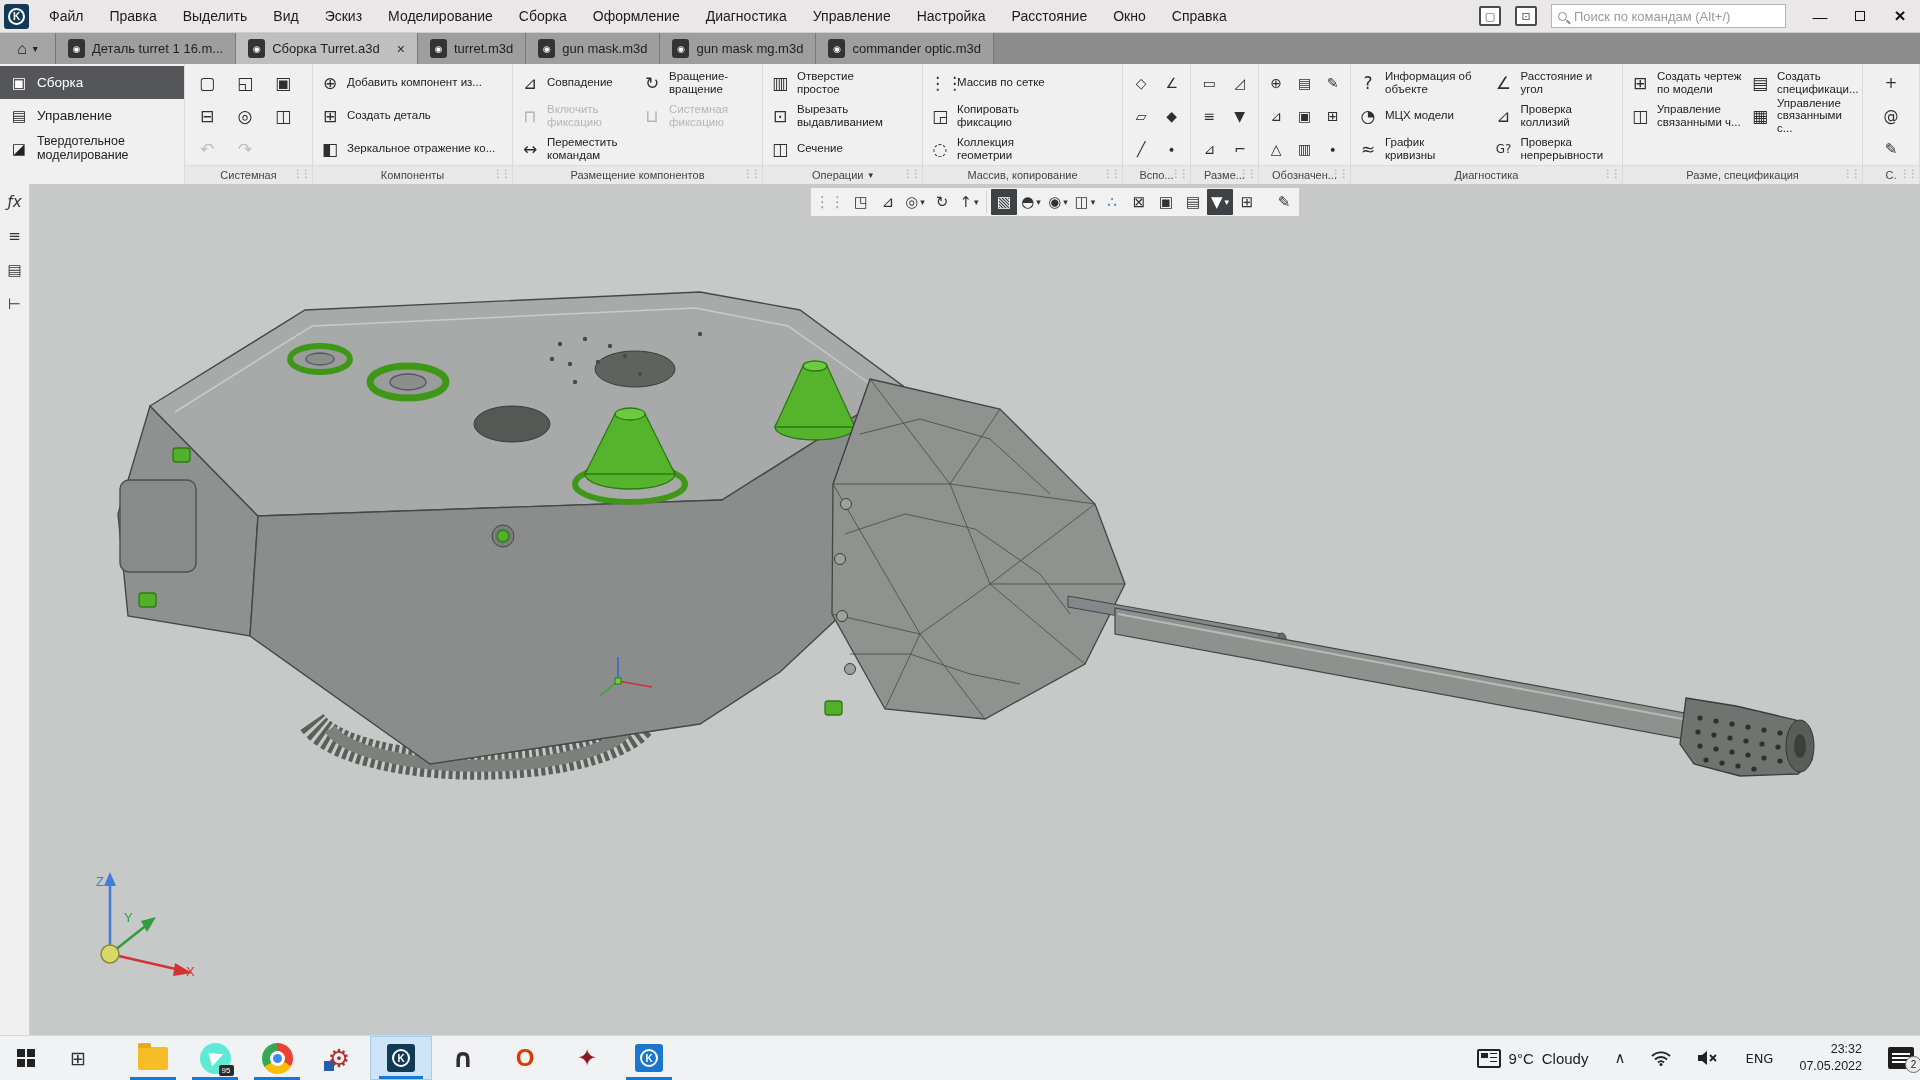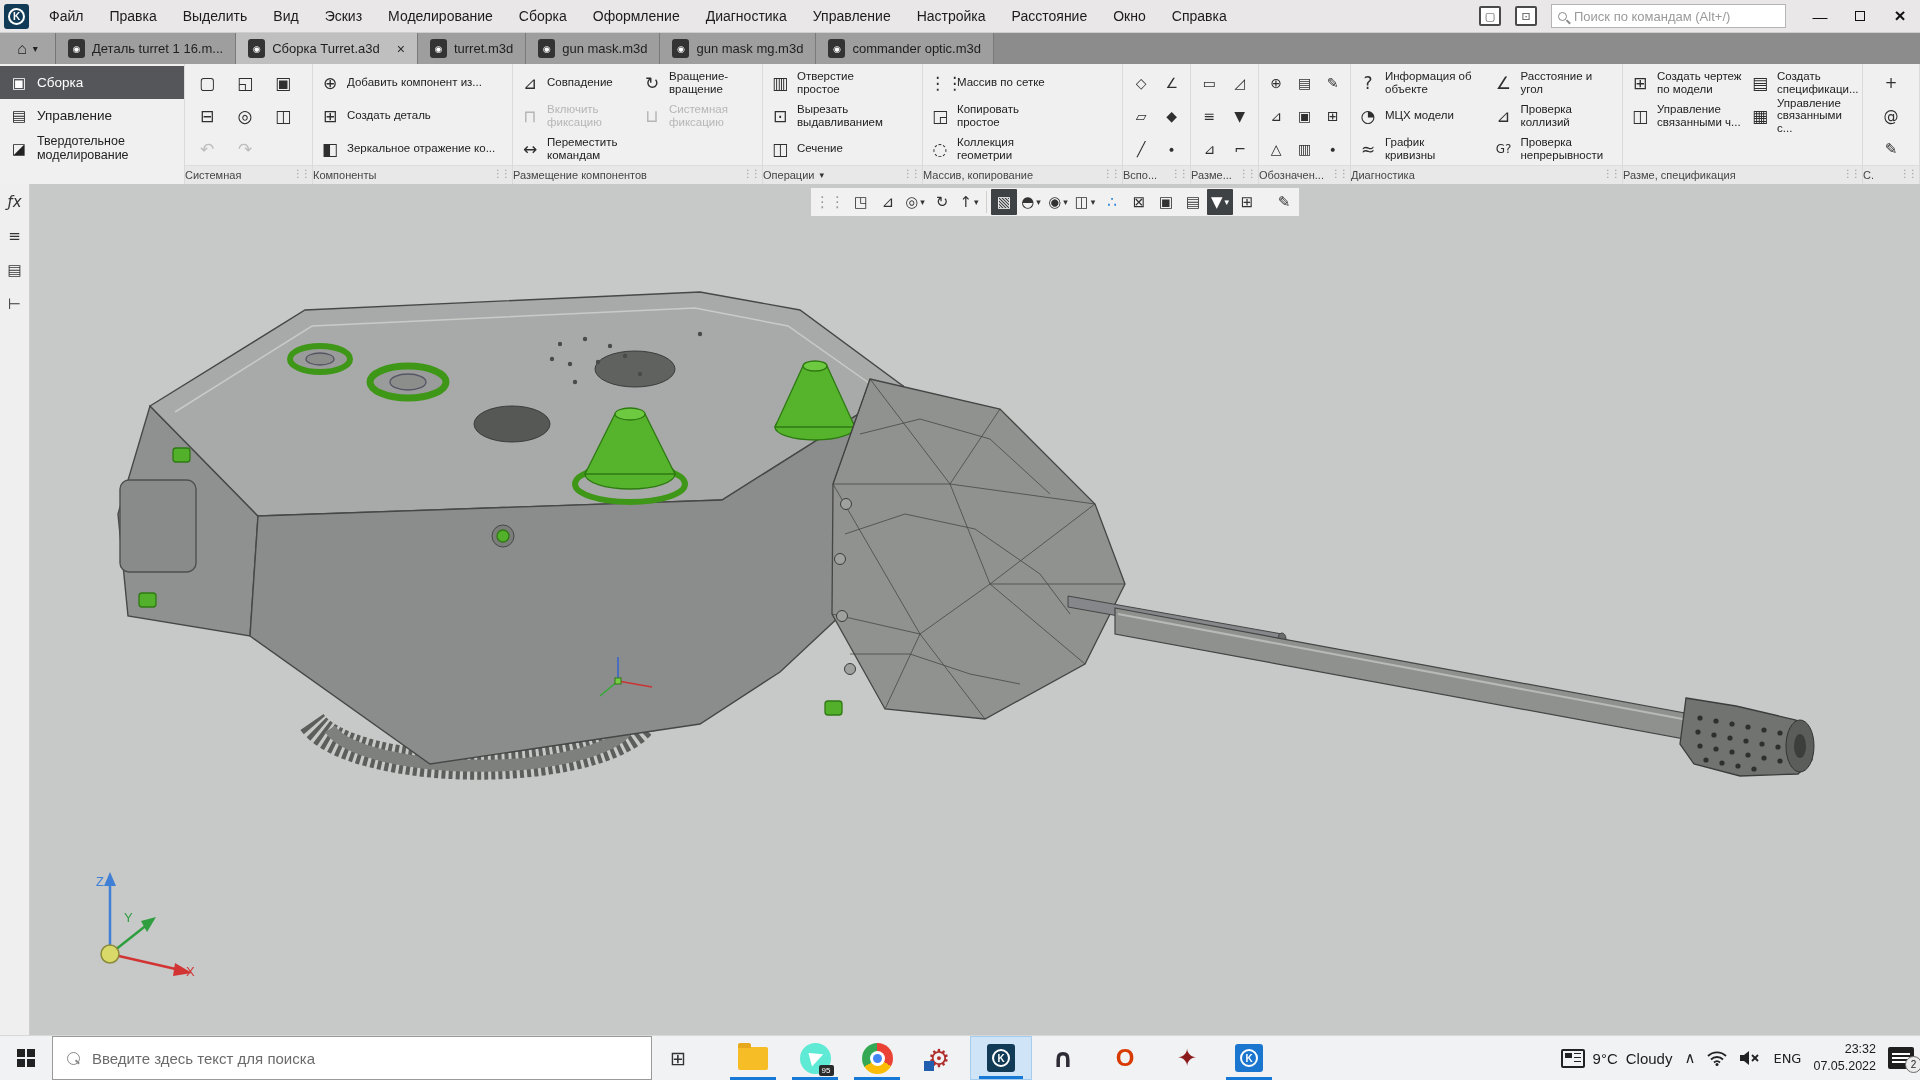--- a/index.html
+++ b/index.html
@@ -33,21 +33,21 @@
   .dtab{display:flex;align-items:center;gap:7px;padding:0 12px;background:#9e9e9e;border-right:1px solid #7a7a7a;font-size:13px;color:#1f1f1f;max-width:235px}
   .dtab.active{background:#bfbfbf}
   .docic{width:17px;height:19px;background:#333;border-radius:3px;color:#fff;font-size:9px;display:flex;align-items:center;justify-content:center;flex:0 0 17px}
   .dtab .lbl{white-space:nowrap;overflow:hidden;text-overflow:ellipsis}
   .dtab .x{margin-left:10px;font-size:14px;color:#2b2b2b}
 
   
   .ribbon{position:absolute;top:64px;left:0;width:1920px;height:120px;background:#f1f0f0;display:flex}
   .rgroup{height:120px;border-right:1px solid #dbdada;display:flex;flex-direction:column}
   .rgroup .body{flex:1;display:flex;padding:2px 3px 0 3px}
-  .rgroup .glabel{height:19px;background:#e9e8e8;border-top:1px solid #ddd;display:flex;align-items:center;gap:5px;font-size:11px;color:#454545;position:relative}
+  .rgroup .glabel{height:19px;background:#e9e8e8;border-top:1px solid #ddd;display:flex;align-items:center;justify-content:center;gap:5px;font-size:11px;color:#454545;position:relative}
   .grip{position:absolute;right:3px;top:2px;font-size:10px;color:#9a9a9a;letter-spacing:-2px}
   .glabel .car{font-size:9px;color:#333}
   .rcol{display:flex;flex-direction:column}
   .rbtn{display:flex;align-items:center;gap:6px;height:33px;padding:0 3px;cursor:default}
   .rbtn .ic{flex:0 0 22px;width:22px;text-align:center;font-size:17px;color:#2f2f2f;font-family:"DejaVu Sans",sans-serif}
   .rbtn .lb{font-size:11.5px;line-height:1.07;color:#222}
   .rbtn.disabled .ic,.rbtn.disabled .lb{color:#b7b6b6}
   .sysgrid{display:grid;grid-template-columns:repeat(3,38px);grid-auto-rows:33px;align-items:center;justify-items:center;font-size:17px;color:#2f2f2f;font-family:"DejaVu Sans",sans-serif}
   .minigrid{display:grid;grid-auto-rows:33px;align-items:center;justify-items:center;font-size:14px;color:#2f2f2f;width:100%;font-family:"DejaVu Sans",sans-serif}
   .g2{grid-template-columns:repeat(2,1fr)}
@@ -95,21 +95,21 @@
   .ic-chrome::before{content:"";position:absolute;width:15px;height:15px;background:#fff;border-radius:50%}
   .ic-chrome::after{content:"";position:absolute;width:9px;height:9px;background:#4285f4;border-radius:50%}
   .ic-gear{font-size:25px;color:#b03030;position:relative;font-family:"DejaVu Sans",sans-serif}
   .ic-gear::after{content:"";position:absolute;left:-4px;bottom:2px;width:10px;height:10px;background:#1f5fae}
   .ic-kompas{width:28px;height:28px;background:#113a57;border-radius:3px;display:flex;align-items:center;justify-content:center}
   .ic-kompas .ring{width:18px;height:18px;border:2px solid #fff;border-radius:50%;display:flex;align-items:center;justify-content:center;color:#fff;font-size:10px;font-weight:bold}
   .ic-kompas.blue{background:#1b76cf}
   .ic-github{font-size:26px;color:#2e2b36;font-weight:bold;font-family:"DejaVu Sans",sans-serif}
   .ic-office{font-size:24px;color:#d83b01;font-weight:bold}
   .ic-star{font-size:24px;color:#8b1a1a;font-family:"DejaVu Sans",sans-serif}
-  .tray{margin-left:auto;display:flex;align-items:center;padding-right:6px;gap:12px}
+  .tray{margin-left:auto;display:flex;align-items:center;padding-right:6px;gap:26px}
   .weather{display:flex;align-items:center;gap:8px;font-size:15px;color:#1c1c1c}
   .newsic{width:24px;height:19px;border:2px solid #222;border-radius:2px;position:relative}
   .newsic::before{content:"";position:absolute;left:2px;top:2px;width:7px;height:5px;background:#222}
   .newsic::after{content:"";position:absolute;left:11px;top:2px;right:2px;height:11px;
     background:linear-gradient(#222 1.5px,transparent 1.5px) 0 0/100% 4px}
   .trayglyph{font-size:15px;color:#222;font-family:"DejaVu Sans",sans-serif}
   .clock{font-size:12.5px;color:#1c1c1c;text-align:right;line-height:1.35}
   .notif{position:relative;width:26px;height:22px;background:#1f1f1f;border-radius:2px;display:flex;flex-direction:column;justify-content:center;gap:2px;padding:0 4px}
   .notif i{display:block;height:2px;background:#fff}
   .notif .badge{position:absolute;right:-8px;bottom:-4px;width:17px;height:17px;border-radius:50%;background:#ececec;border:1px solid #6a6a6a;color:#222;font-size:10px;display:flex;align-items:center;justify-content:center}
@@ -306,21 +306,21 @@
 
     <div class="rgroup" style="width:200px">
       <div class="body">
           <div class="rcol">
         <div class="rbtn">
           <span class="ic">⋮⋮</span>
           <span class="lb" style="width:90px">Массив по сетке</span>
         </div>
         <div class="rbtn">
           <span class="ic">◲</span>
-          <span class="lb" style="width:90px">Копировать простое</span>
+          <span class="lb" style="width:90px">Копировать фиксацию</span>
         </div>
         <div class="rbtn">
           <span class="ic">◌</span>
           <span class="lb" style="width:90px">Коллекция геометрии</span>
         </div>
       </div>
         </div>
       <div class="glabel">
           <span>Массив, копирование</span>
           <span class="grip">⋮⋮</span>
@@ -652,24 +652,20 @@
 
   <div class="taskbar">
     <div class="startbtn">
       <div class="winlogo">
           <i></i>
           <i></i>
           <i></i>
           <i></i>
         </div>
     </div>
-    <div class="tsearch">
-      <span class="mag" style="width:13px;height:13px;flex-basis:13px"></span>
-      <input placeholder="Введите здесь текст для поиска" style="">
-    </div>
     <div class="taskview">⊞</div>
     <div class="apps">
       <div class="appslot running">
           <div class="ic-folder"></div>
         </div>
       <div class="appslot running">
         <div class="ic-circle ic-tg">
             <div class="plane"></div>
           <span class="tg-badge">95</span>
         </div>

